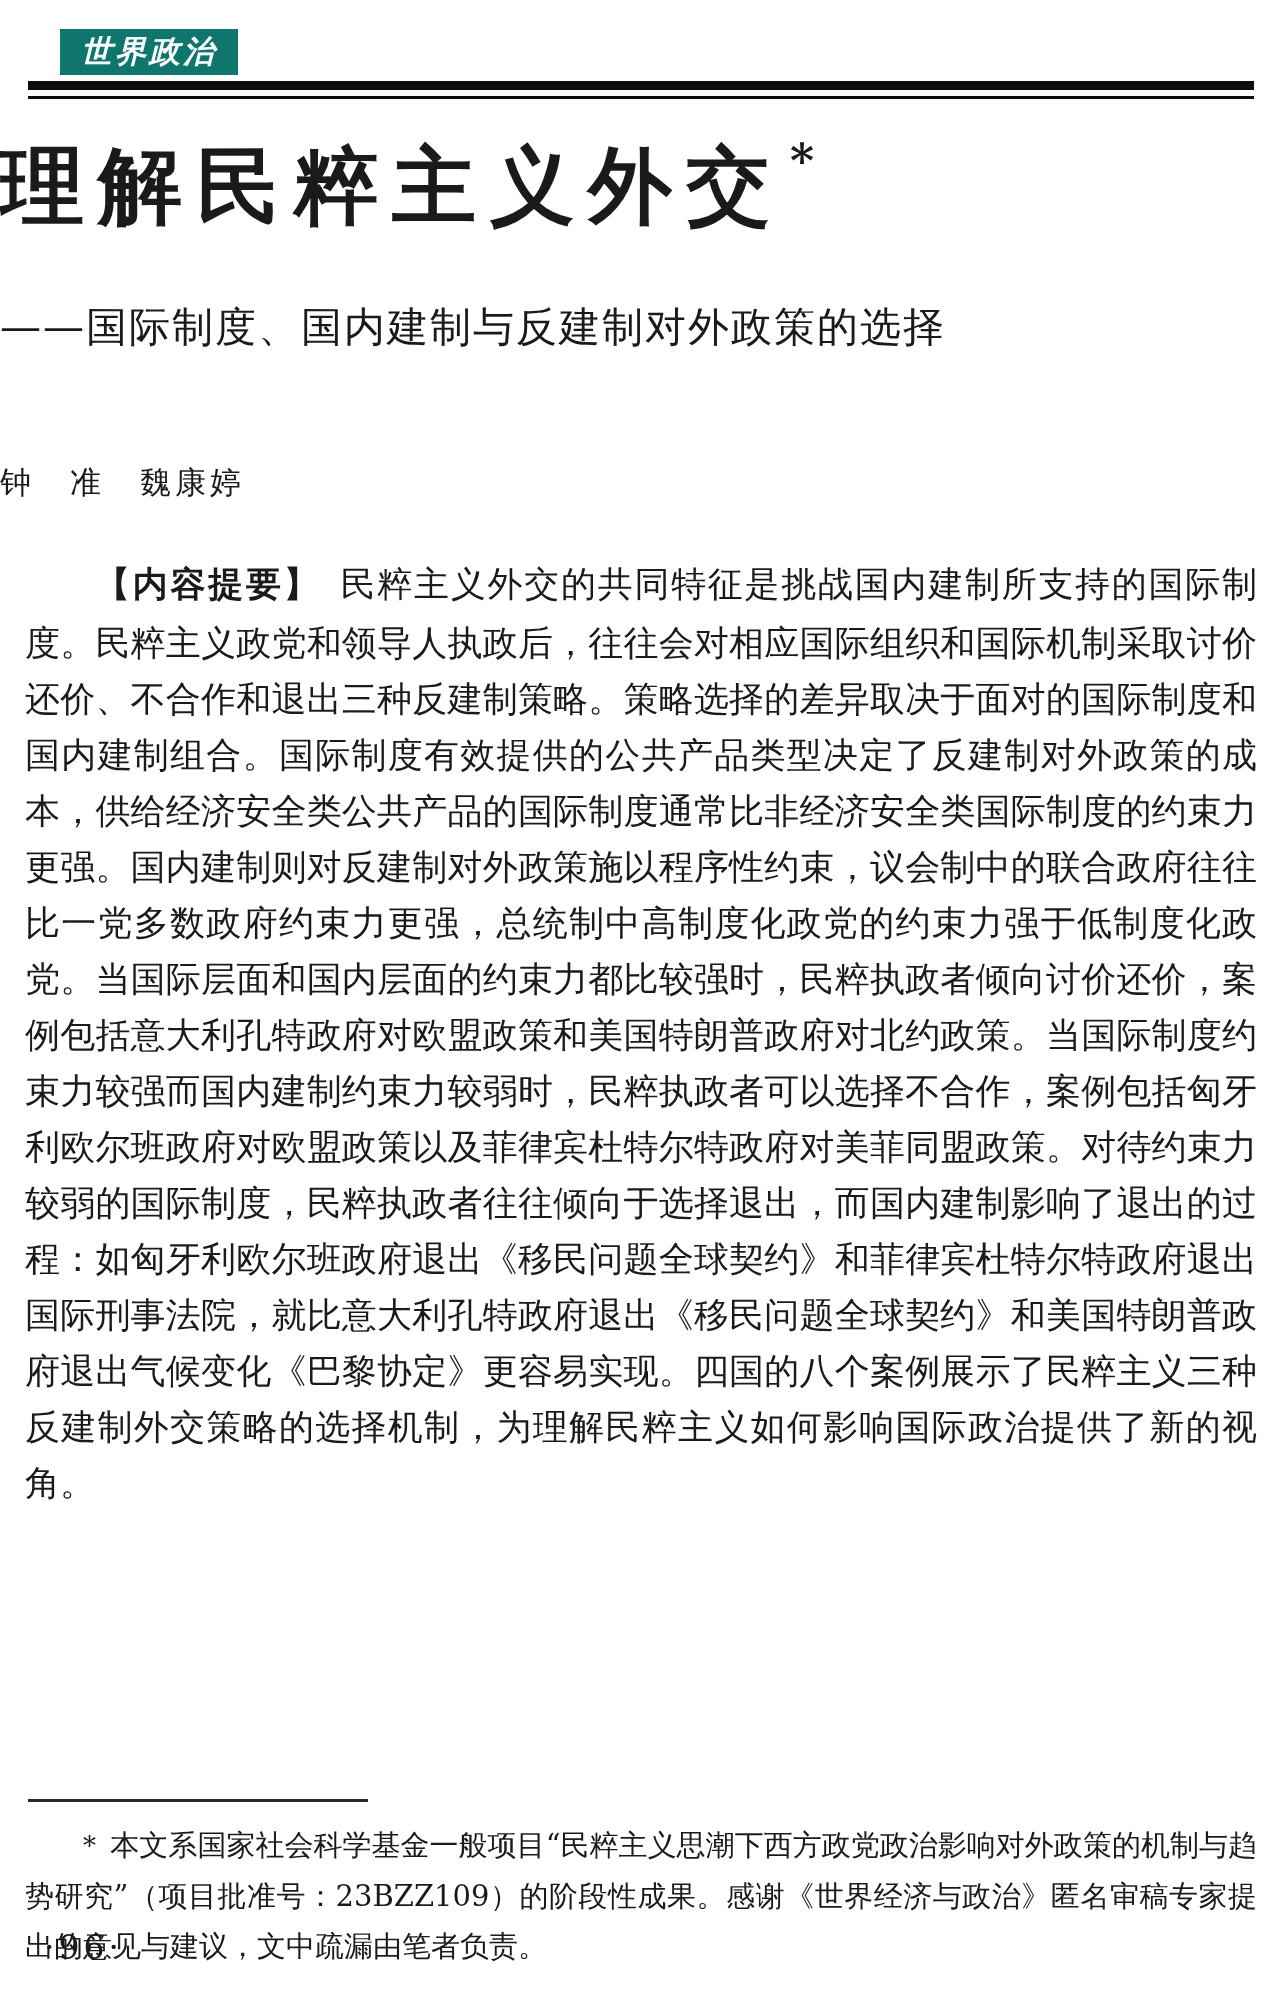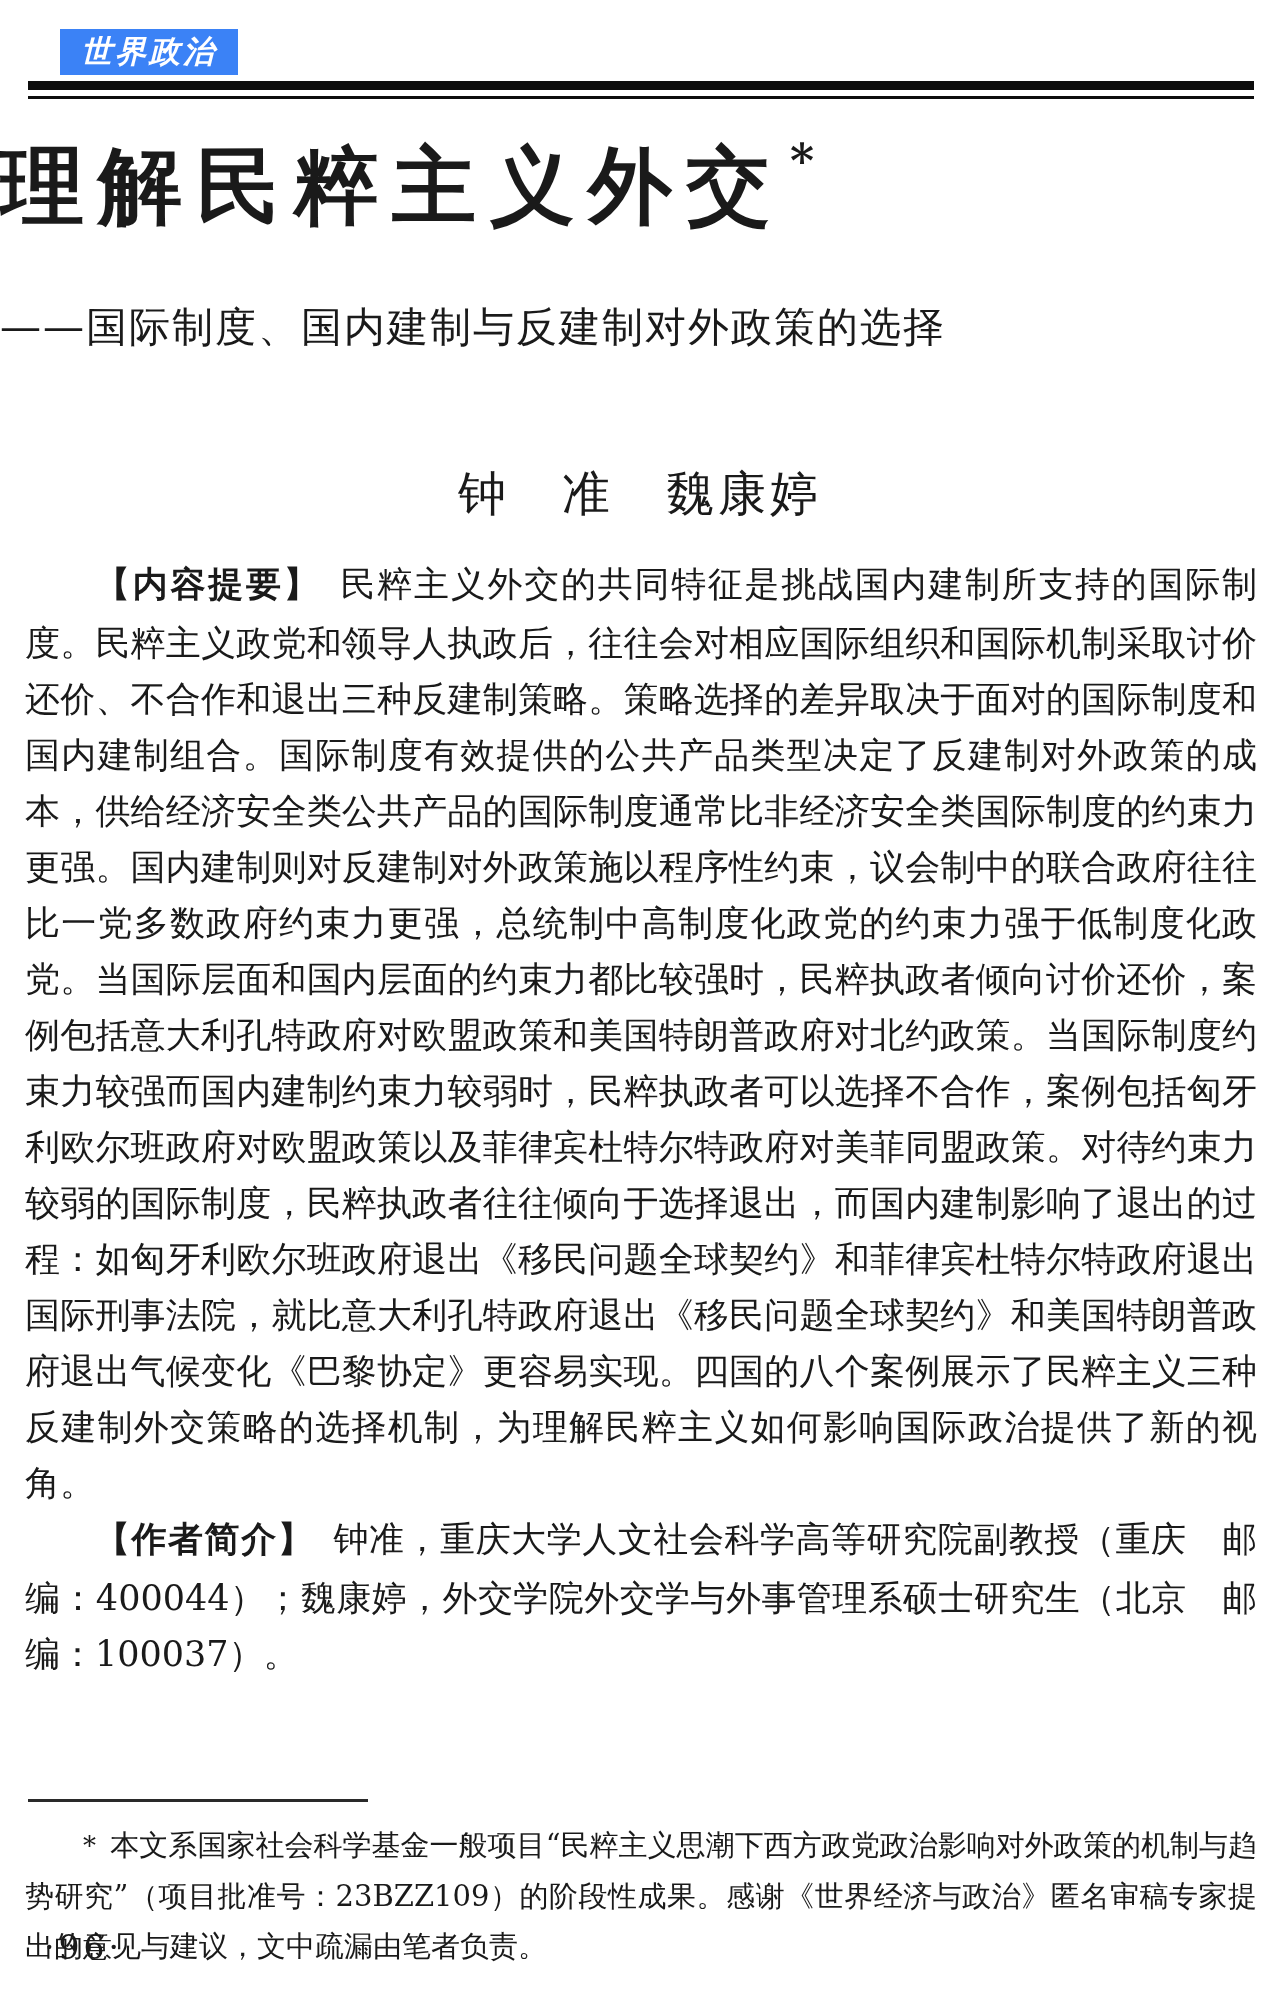--- a/index.html
+++ b/index.html
@@ -13,21 +13,21 @@
     overflow: hidden;
     font-family: "DejaVu Serif", "Liberation Serif", serif;
     color: #1a1a1a;
   }
 
   
   .header-badge {
     position: absolute;
     left: 60px; top: 29px;
     width: 178px; height: 46px;
-    background: #3b82f6;
+    background: #0f766e;
     color: #fff;
     display: flex;
     align-items: center;
     justify-content: center;
     font-family: "DejaVu Sans", "Liberation Sans", sans-serif;
     font-size: 31px;
     font-weight: bold;
     font-style: italic;
     letter-spacing: 3px;
   }
@@ -69,22 +69,21 @@
     width: 100%;
     text-align: left;
     font-size: 41px;
     letter-spacing: 2px;
     white-space: nowrap;
   }
   .authors {
     position: absolute;
     left: 0; top: 462px;
     width: 100%;
-    text-align: center;
-    font-size: 48px;
+    font-size: 31px;
     letter-spacing: 4px;
   }
 
   
   .body-block {
     position: absolute;
     left: 25px; top: 556px;
     width: 1232px;
     font-size: 35px;
     line-height: 56px;
@@ -148,21 +147,20 @@
 
   <div class="subtitle">——国际制度、国内建制与反建制对外政策的选择</div>
 
   <div class="authors">钟　准　魏康婷</div>
 
   <div class="body-block">
 
     <p class="abstract-para"><span class="label">【内容提要】</span><span>民粹主义外交的共同特征是挑战国内建制所支持的国际制度。民粹主义政党和领导人执政后，往往会对相应国际组织和国际机制采取讨价还价、不合作和退出三种反建制策略。策略选择的差异取决于面对的国际制度和国内建制组合。国际制度有效提供的公共产品类型决定了反建制对外政策的成本，供给经济安全类公共产品的国际制度通常比非经济安全类国际制度的约束力更强。国内建制则对反建制对外政策施以程序性约束，议会制中的联合政府往往比一党多数政府约束力更强，总统制中高制度化政党的约束力强于低制度化政党。当国际层面和国内层面的约束力都比较强时，民粹执政者倾向讨价还价，案例包括意大利孔特政府对欧盟政策和美国特朗普政府对北约政策。当国际制度约束力较强而国内建制约束力较弱时，民粹执政者可以选择不合作，案例包括匈牙利欧尔班政府对欧盟政策以及菲律宾杜特尔特政府对美菲同盟政策。对待约束力较弱的国际制度，民粹执政者往往倾向于选择退出，而国内建制影响了退出的过程：如匈牙利欧尔班政府退出《移民问题全球契约》和菲律宾杜特尔特政府退出国际刑事法院，就比意大利孔特政府退出《移民问题全球契约》和美国特朗普政府退出气候变化《巴黎协定》更容易实现。四国的八个案例展示了民粹主义三种反建制外交策略的选择机制，为理解民粹主义如何影响国际政治提供了新的视角。</span></p>
 
 
-    <p class="bio-para"><span class="label">【作者简介】</span><span>钟准，重庆大学人文社会科学高等研究院副教授（重庆　邮编：400044）；魏康婷，外交学院外交学与外事管理系硕士研究生（北京　邮编：100037）。</span></p>
 
 
   </div>
 
   <div class="footnote-sep"></div>
   <div class="footnote">
     <p><span class="marker">*</span><span>本文系国家社会科学基金一般项目“民粹主义思潮下西方政党政治影响对外政策的机制与趋势研究”（项目批准号：23BZZ109）的阶段性成果。感谢《世界经济与政治》匿名审稿专家提出的意见与建议，文中疏漏由笔者负责。</span></p>
   </div>
 
   <div class="page-number">·96·</div>

